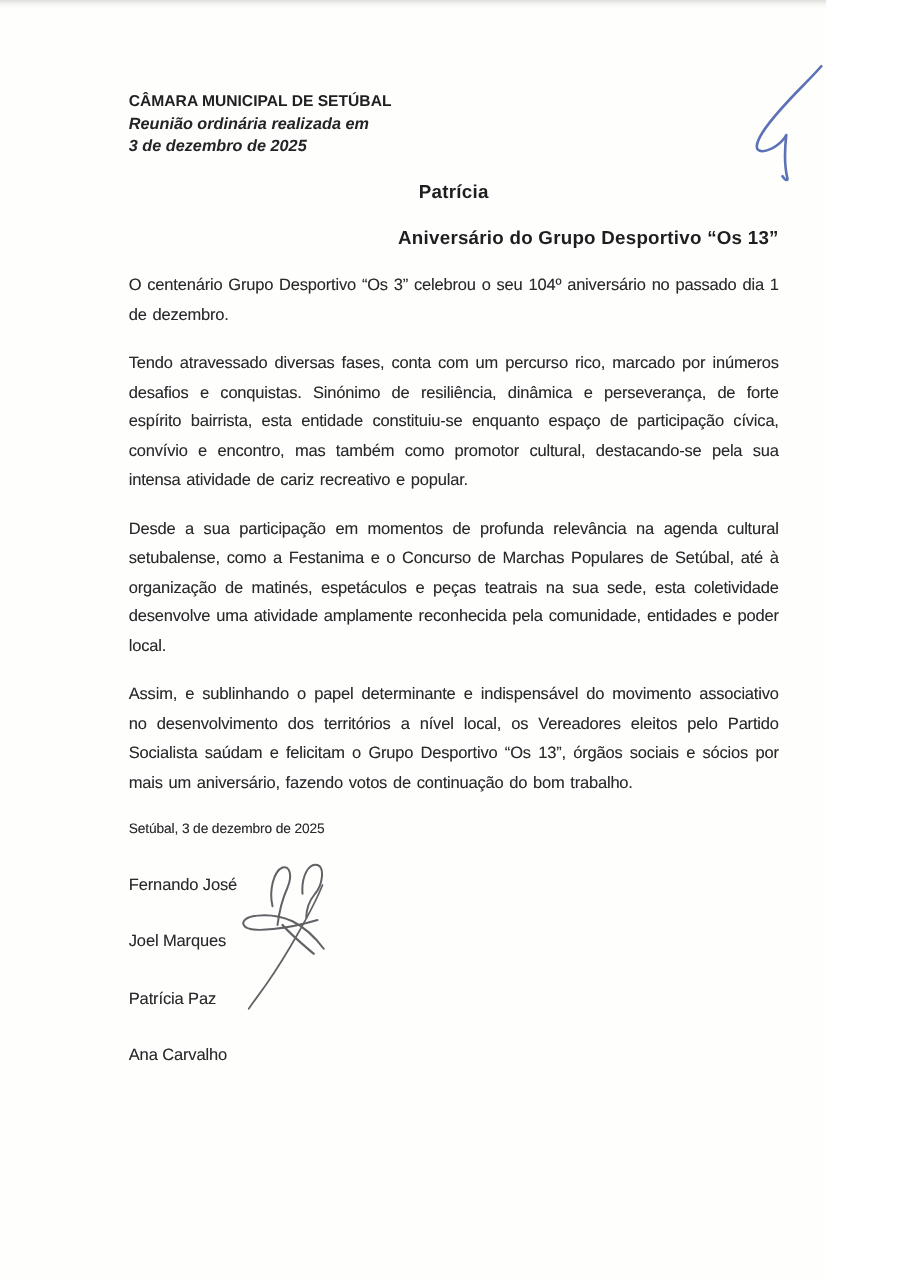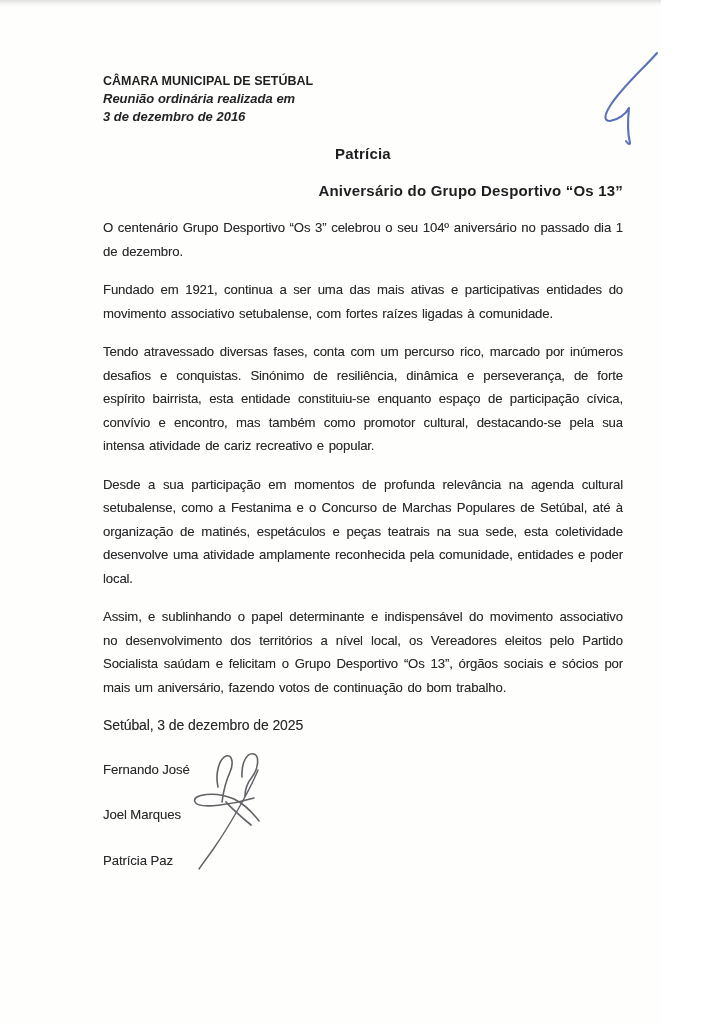--- a/index.html
+++ b/index.html
@@ -60,21 +60,21 @@
     line-height: 23.5px;
     text-align: justify;
     text-align-last: left;
     letter-spacing: -0.15px;
     word-spacing: 1.1px;
     color: #29292b;
     text-shadow: 0 0 0.4px rgba(40,40,40,0.35);
   }
   .place-date, .sig-label {
     margin: 15px 0 0;
-    font-size: 14px;
+    font-size: 11px;
     line-height: 23.5px;
     letter-spacing: -0.1px;
     color: #29292b;
     text-shadow: 0 0 0.4px rgba(40,40,40,0.35);
   }
   .names {
     list-style: none;
     margin: 14px 0 0;
     padding: 0;
     position: relative;
@@ -111,38 +111,38 @@
     <g fill="none" stroke-linecap="round" stroke-linejoin="round" opacity="0.9" stroke="#4a63ae">
       <path stroke-width="2.1" d="M101,13 C90,26 66,47 54,66 C49,74 47,81 54,81 C62,80 70,74 73,68 C72,77 71,91 74,103 C74,105 72,104 70,101"></path>
     </g>
   </svg>
 
   <div class="content">
 
     <header>
       <div class="hdr-org">CÂMARA MUNICIPAL DE SETÚBAL</div>
       <div class="hdr-meeting">Reunião ordinária realizada em</div>
-      <div class="hdr-meeting">3 de dezembro de 2016</div>
+      <div class="hdr-meeting">3 de dezembro de 2025</div>
     </header>
 
     <h1 class="doc-title">Patrícia</h1>
     <h2 class="doc-subtitle">Aniversário do Grupo Desportivo “Os 13”</h2>
 
     <p class="para">O centenário Grupo Desportivo “Os 3” celebrou o seu 104º aniversário no passado dia 1 de dezembro.</p>
-    <p class="para">Fundado em 1921, continua a ser uma das mais ativas e participativas entidades do movimento associativo setubalense, com fortes raízes ligadas à comunidade.</p>
     <p class="para">Tendo atravessado diversas fases, conta com um percurso rico, marcado por inúmeros desafios e conquistas. Sinónimo de resiliência, dinâmica e perseverança, de forte espírito bairrista, esta entidade constituiu-se enquanto espaço de participação cívica, convívio e encontro, mas também como promotor cultural, destacando-se pela sua intensa atividade de cariz recreativo e popular.</p>
     <p class="para">Desde a sua participação em momentos de profunda relevância na agenda cultural setubalense, como a Festanima e o Concurso de Marchas Populares de Setúbal, até à organização de matinés, espetáculos e peças teatrais na sua sede, esta coletividade desenvolve uma atividade amplamente reconhecida pela comunidade, entidades e poder local.</p>
     <p class="para">Assim, e sublinhando o papel determinante e indispensável do movimento associativo no desenvolvimento dos territórios a nível local, os Vereadores eleitos pelo Partido Socialista saúdam e felicitam o Grupo Desportivo “Os 13”, órgãos sociais e sócios por mais um aniversário, fazendo votos de continuação do bom trabalho.</p>
 
     <p class="place-date">Setúbal, 3 de dezembro de 2025</p>
 
     <ul class="names">
       <li>Fernando José</li>
       <li>Joel Marques</li>
       <li>Patrícia Paz</li>
+      <li>Ana Carvalho</li>
 
       <svg class="signature-svg" width="130" height="140" viewBox="0 0 130 140" aria-hidden="true">
         <g fill="none" stroke-linecap="round" stroke-linejoin="round" opacity="0.92" stroke="#55555a">
           <path stroke-width="1.6" d="M47,44 C44,31 48,16 55,13 C61,11 63,20 59,29 C55,38 52,51 51,59"></path>
           <path stroke-width="1.6" d="M71,34 C70,20 76,9 83,11 C89,13 87,27 81,34 C77,39 74,46 74,53"></path>
           <path stroke-width="1.6" d="M83,55 C63,61 28,67 24,59 C20,51 45,48 63,56 C73,61 82,70 88,78"></path>
           <path stroke-width="1.4" d="M87,27 C79,47 57,85 43,105 C39,111 32,120 28,126"></path>
           <path stroke-width="1.8" d="M55,59 C63,68 73,76 80,82"></path>
         </g>
       </svg>

